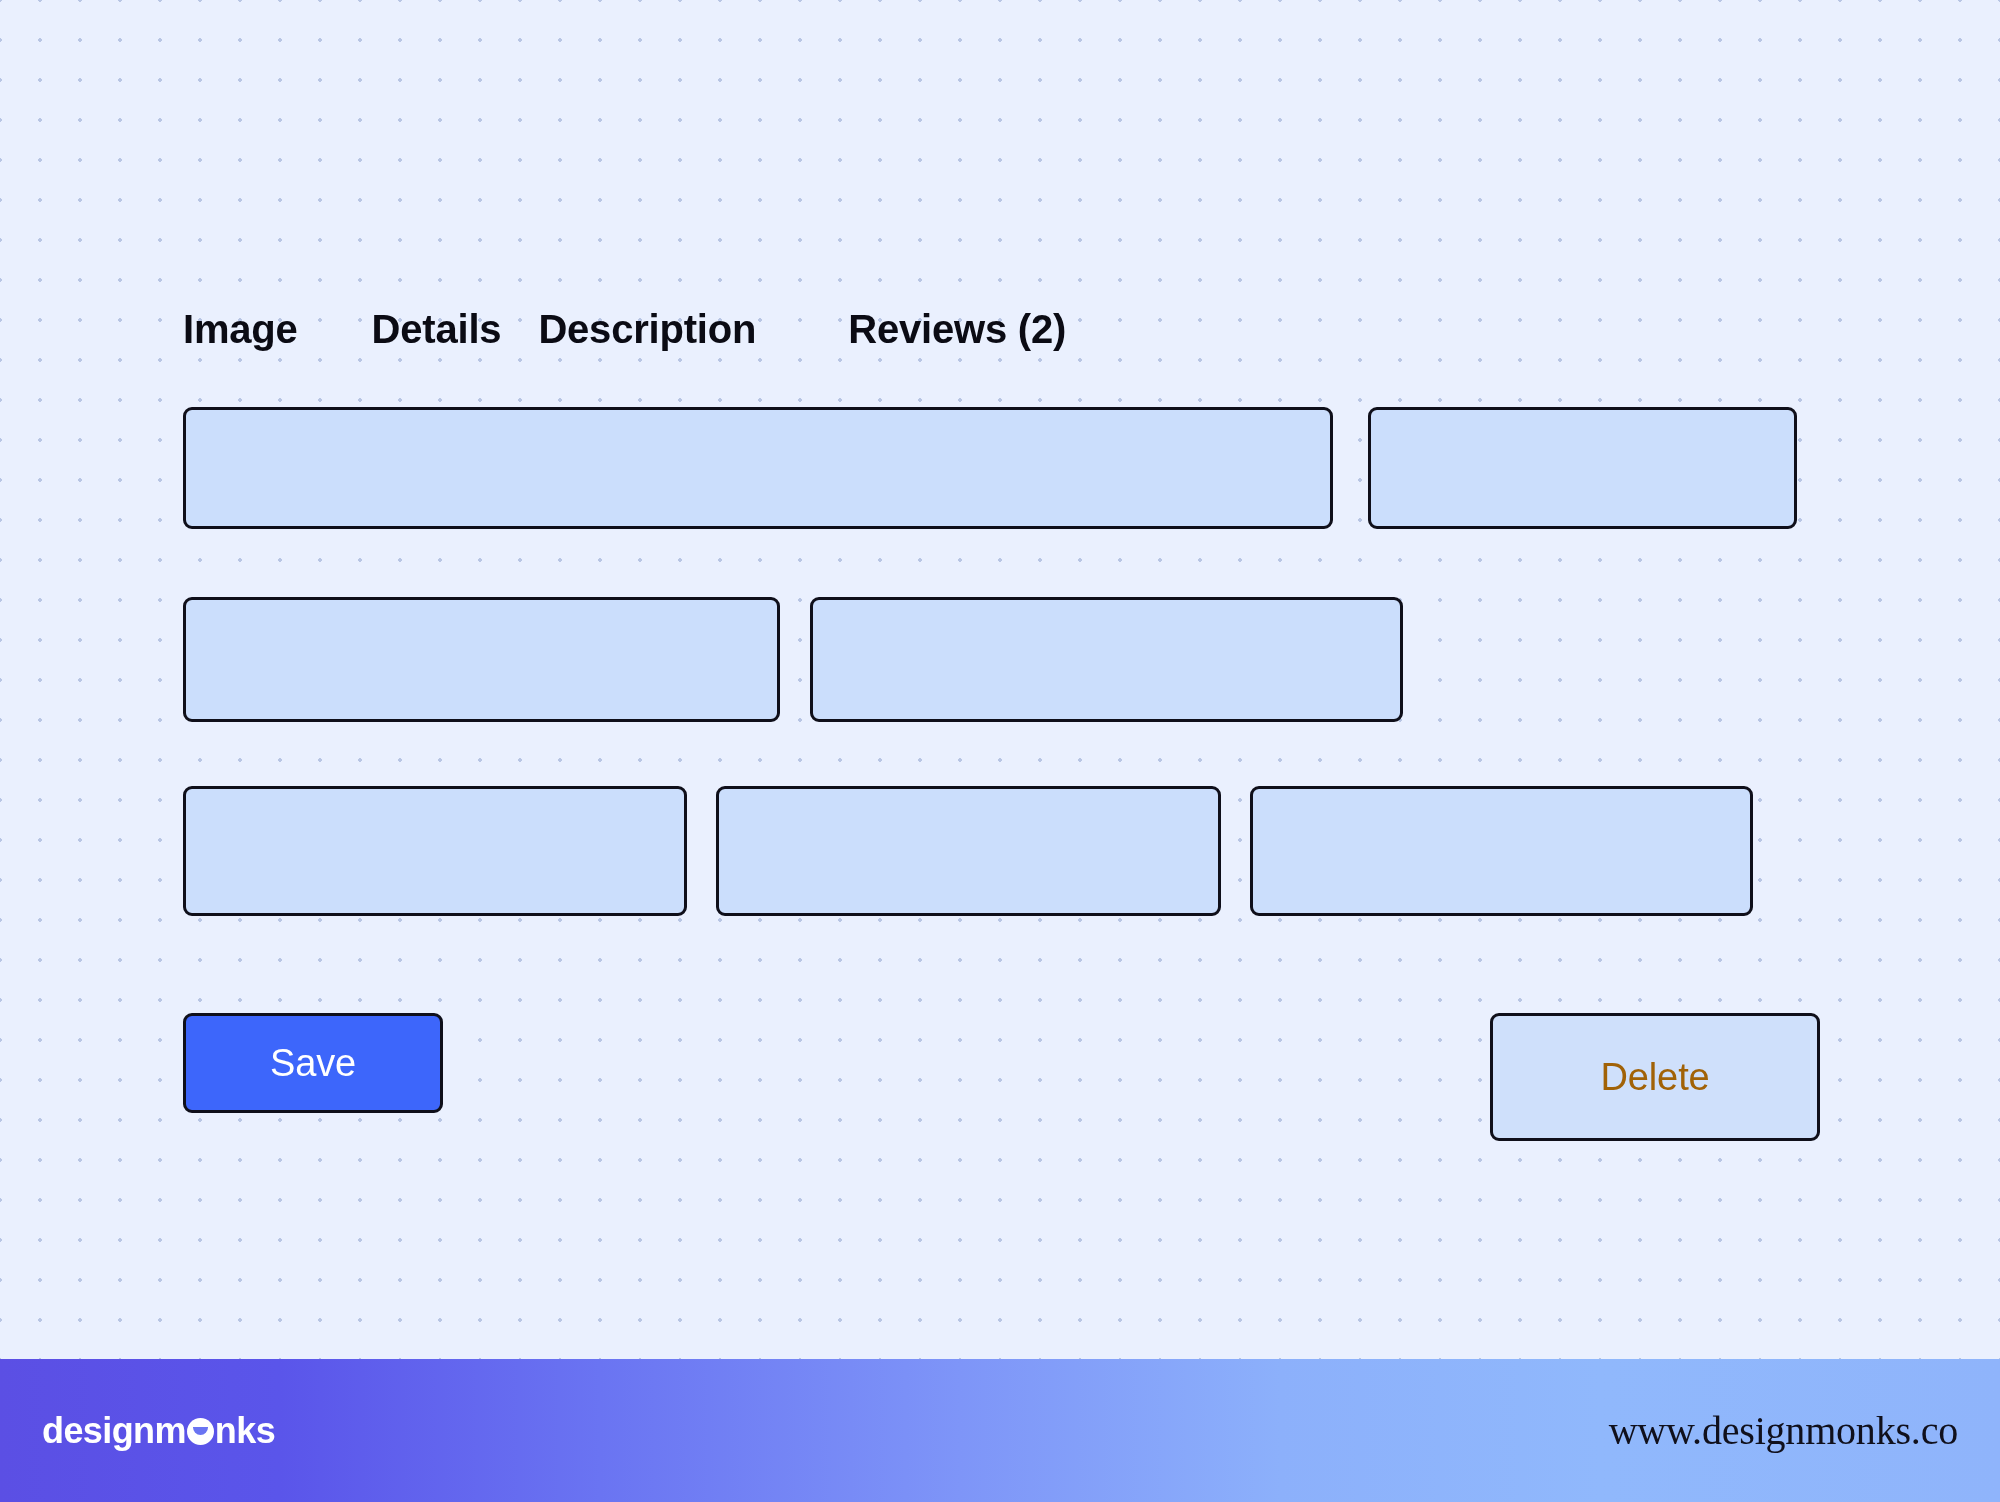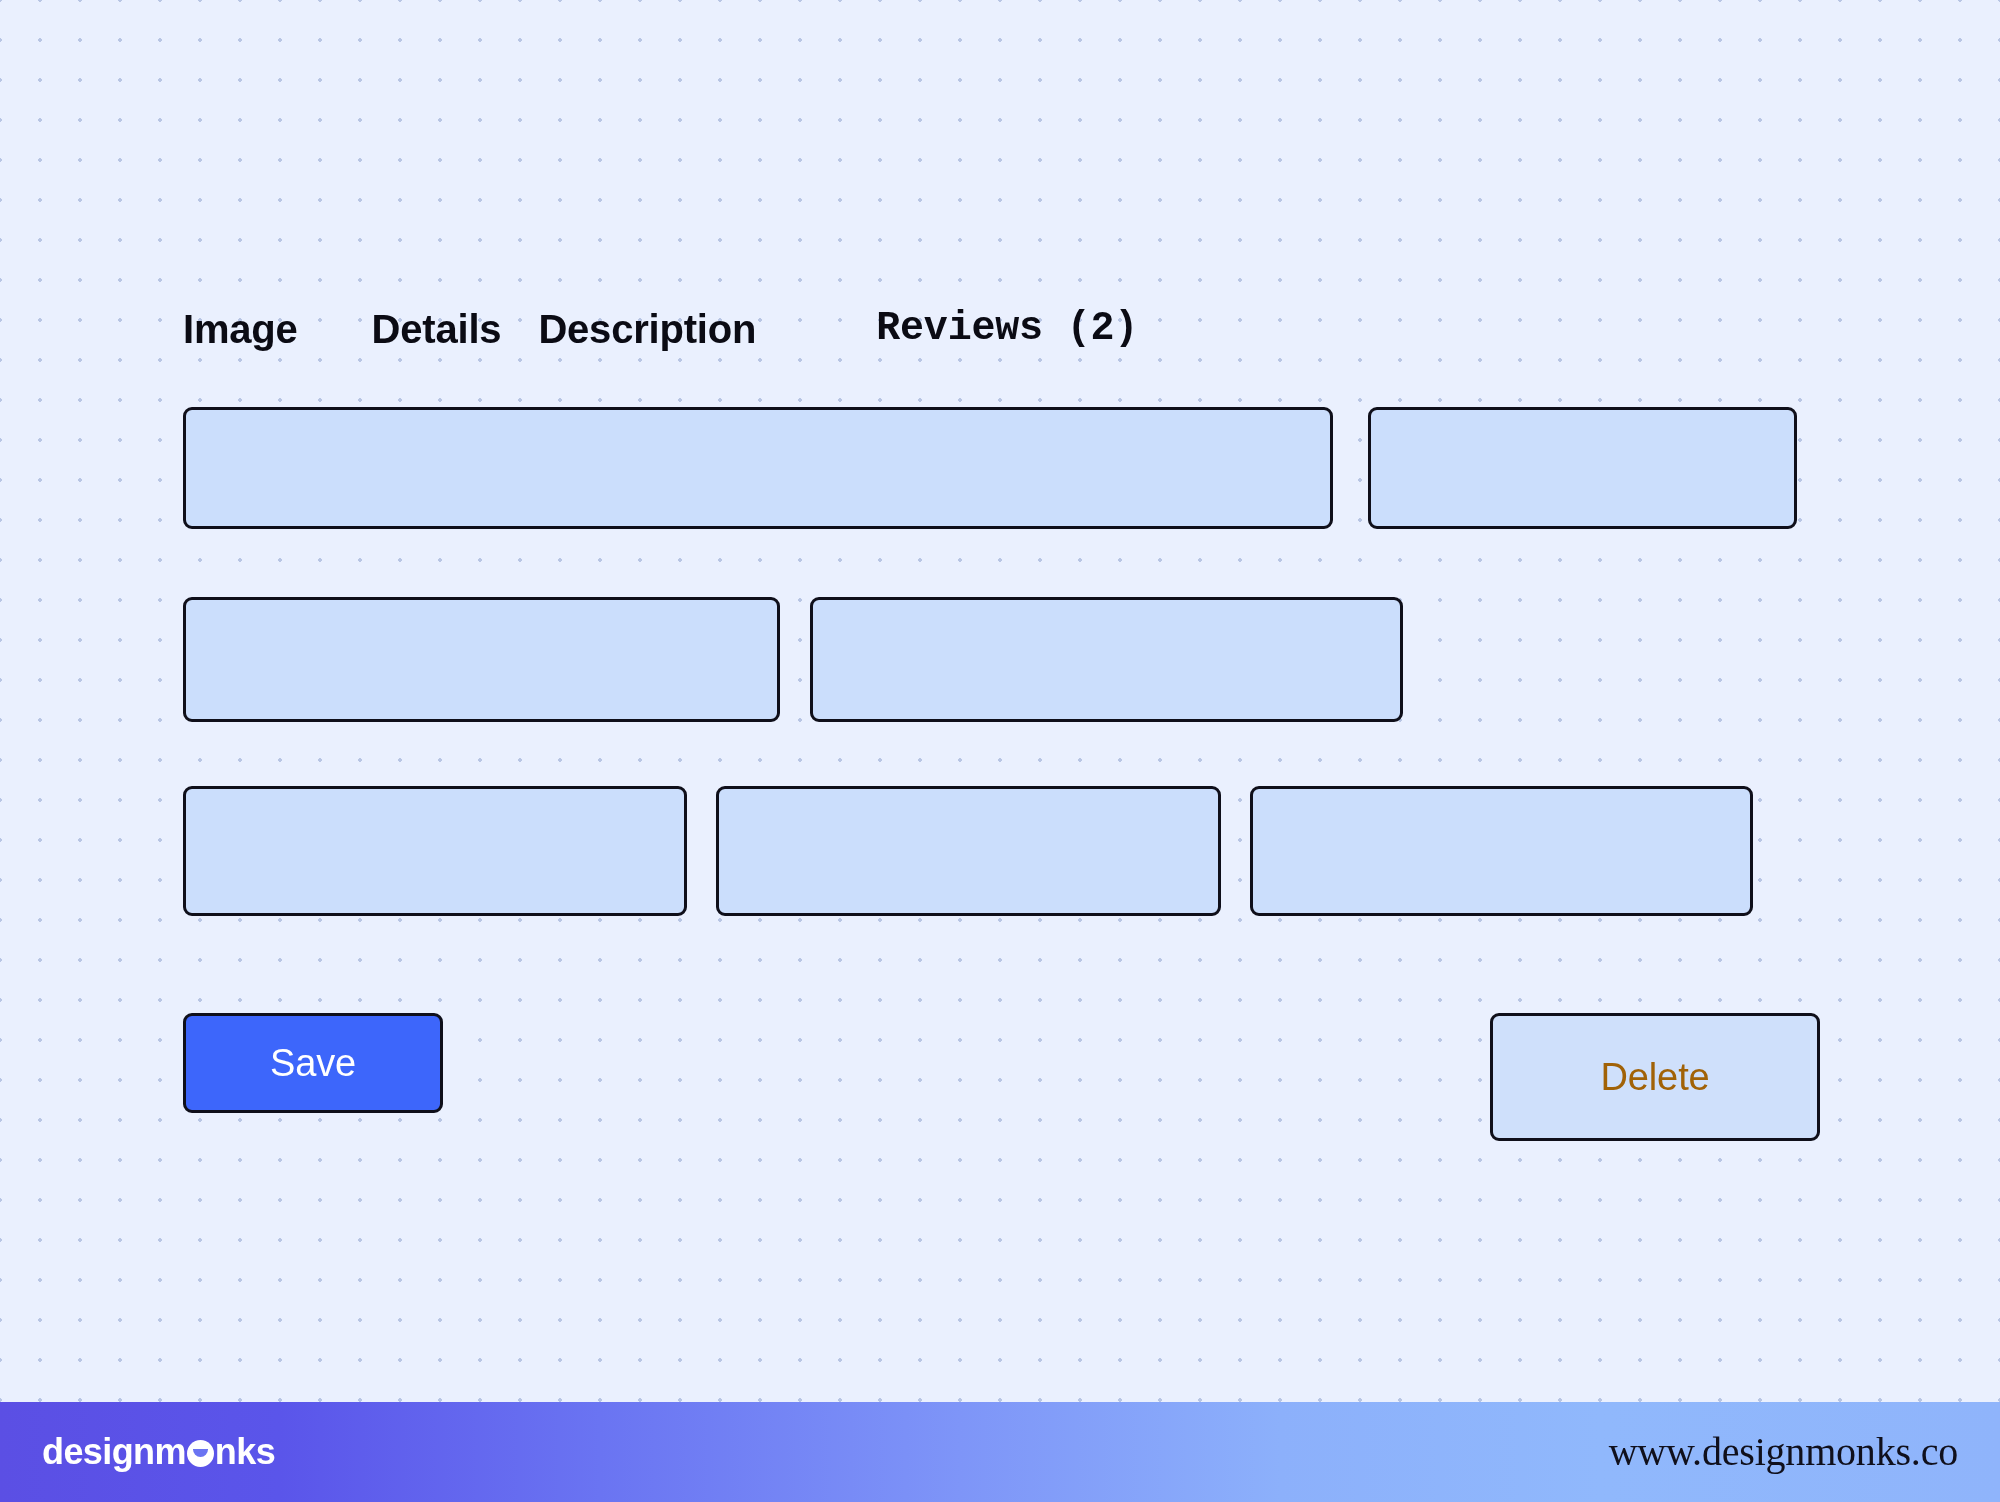--- a/index.html
+++ b/index.html
@@ -38,21 +38,21 @@
     font-weight: 600;
     color: #0b0b14;
     letter-spacing: -0.2px;
     white-space: nowrap;
     cursor: pointer;
     line-height: 1;
   }
   .tab-gap-1 { margin-left: 0; }
   .tab-gap-2 { margin-left: 74px; margin-top: 47px; }
   .tab-gap-3 { margin-left: 37px; }
-  .tab-gap-4 { margin-left: 120px; font-family: Liberation Mono, monospace; }
+  .tab-gap-4 { margin-left: 92px; }
 
   
   .ph {
     position: absolute;
     background: #cbdefc;
     border: 3px solid #0f0f1a;
     border-radius: 9px;
     box-sizing: border-box;
   }
 
@@ -98,21 +98,21 @@
     background: #cfe0fb;
     color: #a16207;
   }
 
   
   .footer {
     position: absolute;
     left: 0;
     bottom: 0;
     width: 2000px;
-    height: 100px;
+    height: 143px;
     background: linear-gradient(90deg,
         #5b4fe4 0%,
         #5a55ea 14%,
         #6a74f2 30%,
         #7e95f8 48%,
         #8cb0fb 64%,
         #90b8fc 80%,
         #8fb4fb 100%);
     display: flex;
     align-items: center;

